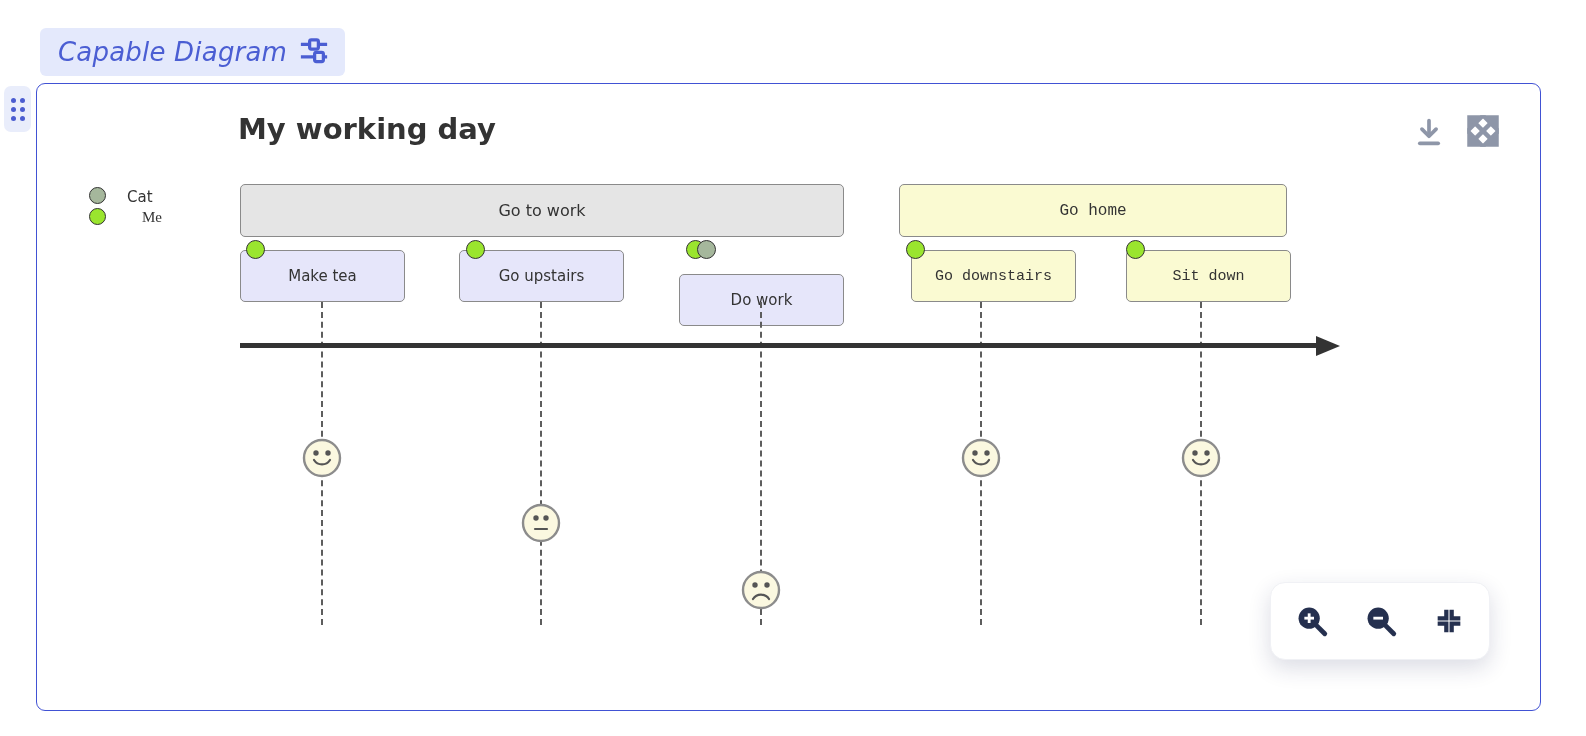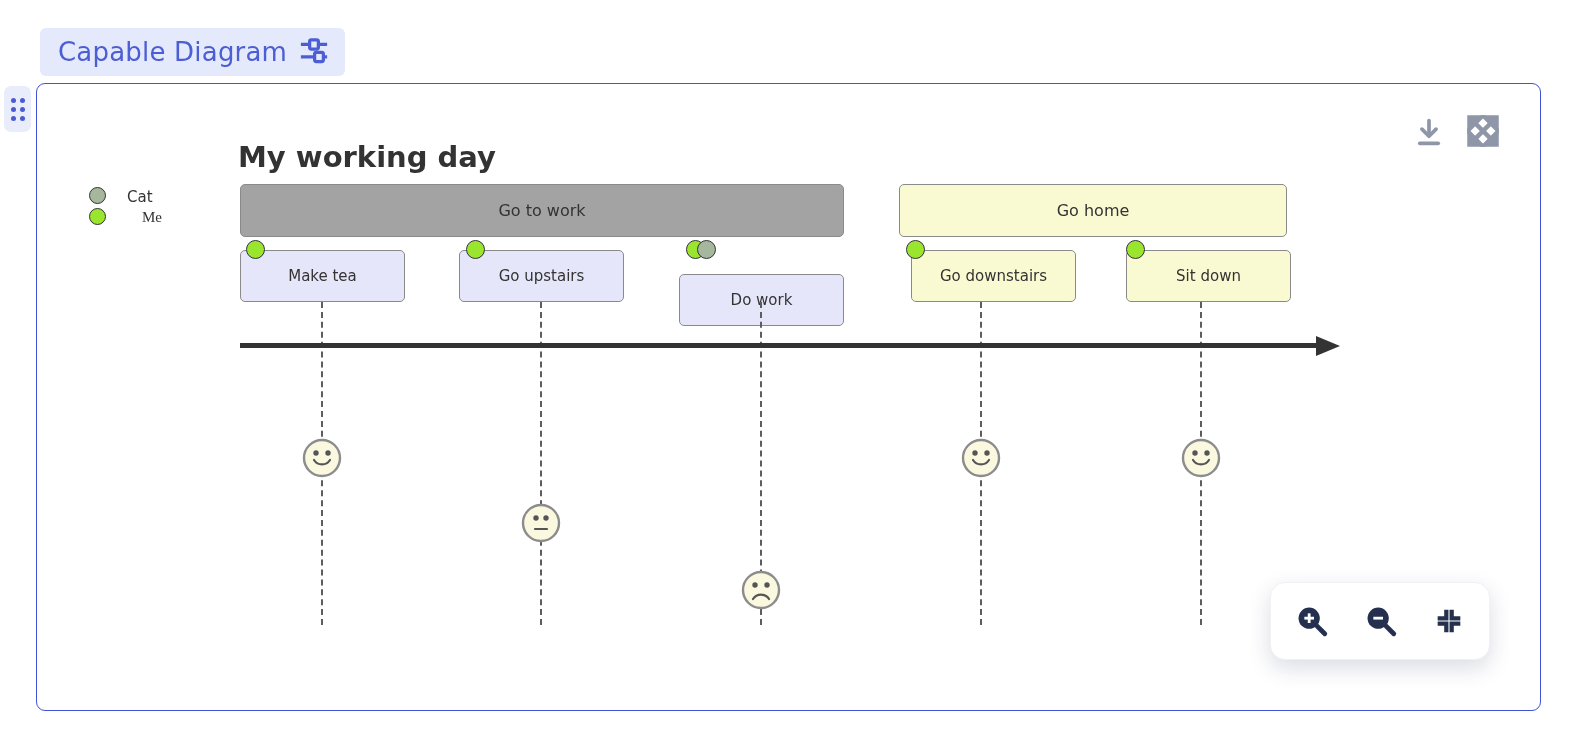--- a/index.html
+++ b/index.html
@@ -2,49 +2,49 @@
 <html><head>
 <meta charset="utf-8">
 <style>
   html,body{margin:0;padding:0;background:#ffffff;width:1586px;height:736px;overflow:hidden;
     font-family:"DejaVu Sans","Liberation Sans",sans-serif;}
   .stage{position:relative;width:1586px;height:736px;background:#fff;}
 
   
   .chip{position:absolute;left:40px;top:28px;height:48px;display:flex;align-items:center;
     gap:12px;padding:0 16px 0 18px;background:#e4e9fc;border-radius:6px;cursor:pointer;}
-  .chip-label{font-size:26px;font-weight:500;color:#4b5ed3;letter-spacing:.2px;}
+  .chip-label{font-size:26px;font-weight:500;color:#4b5ed3;letter-spacing:.2px;font-style:italic;}
 
   
   .drag-handle{position:absolute;left:4px;top:86px;width:27px;height:46px;background:#e9edfb;
     border-radius:7px;display:grid;grid-template-columns:5px 5px;grid-template-rows:repeat(3,5px);
     gap:4px;justify-content:center;align-content:center;cursor:grab;}
   .drag-handle i{width:5px;height:5px;border-radius:50%;background:#4a5cd0;}
 
   
   .panel{position:absolute;left:36px;top:83px;width:1503px;height:626px;background:#fff;
     border:1.6px solid #4152d4;border-radius:9px;}
 
   .icon-btn{position:absolute;border:none;background:transparent;padding:0;cursor:pointer;line-height:0;}
   .btn-download{left:1408px;top:112px;width:42px;height:40px;}
   .btn-expand{left:1462px;top:110px;width:42px;height:42px;}
 
   
-  .diagram-title{position:absolute;left:238px;top:140px;font-size:29px;font-weight:700;color:#333;}
+  .diagram-title{position:absolute;left:238px;top:112px;font-size:29px;font-weight:700;color:#333;}
   .legend-dot{position:absolute;width:17px;height:17px;border-radius:50%;border:1.6px solid #333;box-sizing:border-box;}
   .legend-label{position:absolute;font-size:15px;color:#333;}
 
   .section-box{position:absolute;top:184px;height:53px;border:1px solid #8a8a8a;border-radius:5px;
     box-sizing:border-box;display:flex;align-items:center;justify-content:center;
-    font-size:16px;color:#333;background:#a3a3a3;}
+    font-size:16px;color:#333;background:#e5e5e5;}
   .task-box{position:absolute;top:250px;height:52px;border:1px solid #8a8a8a;border-radius:5px;
     box-sizing:border-box;display:flex;align-items:center;justify-content:center;
     font-size:15px;color:#333;}
   .lavender{background:#e6e6fa;}
-  .yellow{background:#fafad2;}
+  .yellow{background:#fafad2;font-family:Liberation Mono, monospace;}
 
   .actor-circle{position:absolute;width:19px;height:19px;border-radius:50%;
     border:1.6px solid #333;box-sizing:border-box;top:240px;}
 
   .guideline{position:absolute;top:302px;height:323px;width:0;border-left:2px dashed #5d5d5d;}
 
   .timeline-bar{position:absolute;left:240px;top:343px;width:1080px;height:5px;background:#333;}
   .timeline-head{position:absolute;left:1316px;top:336px;width:0;height:0;
     border-top:10px solid transparent;border-bottom:10px solid transparent;border-left:24px solid #333;}
 

